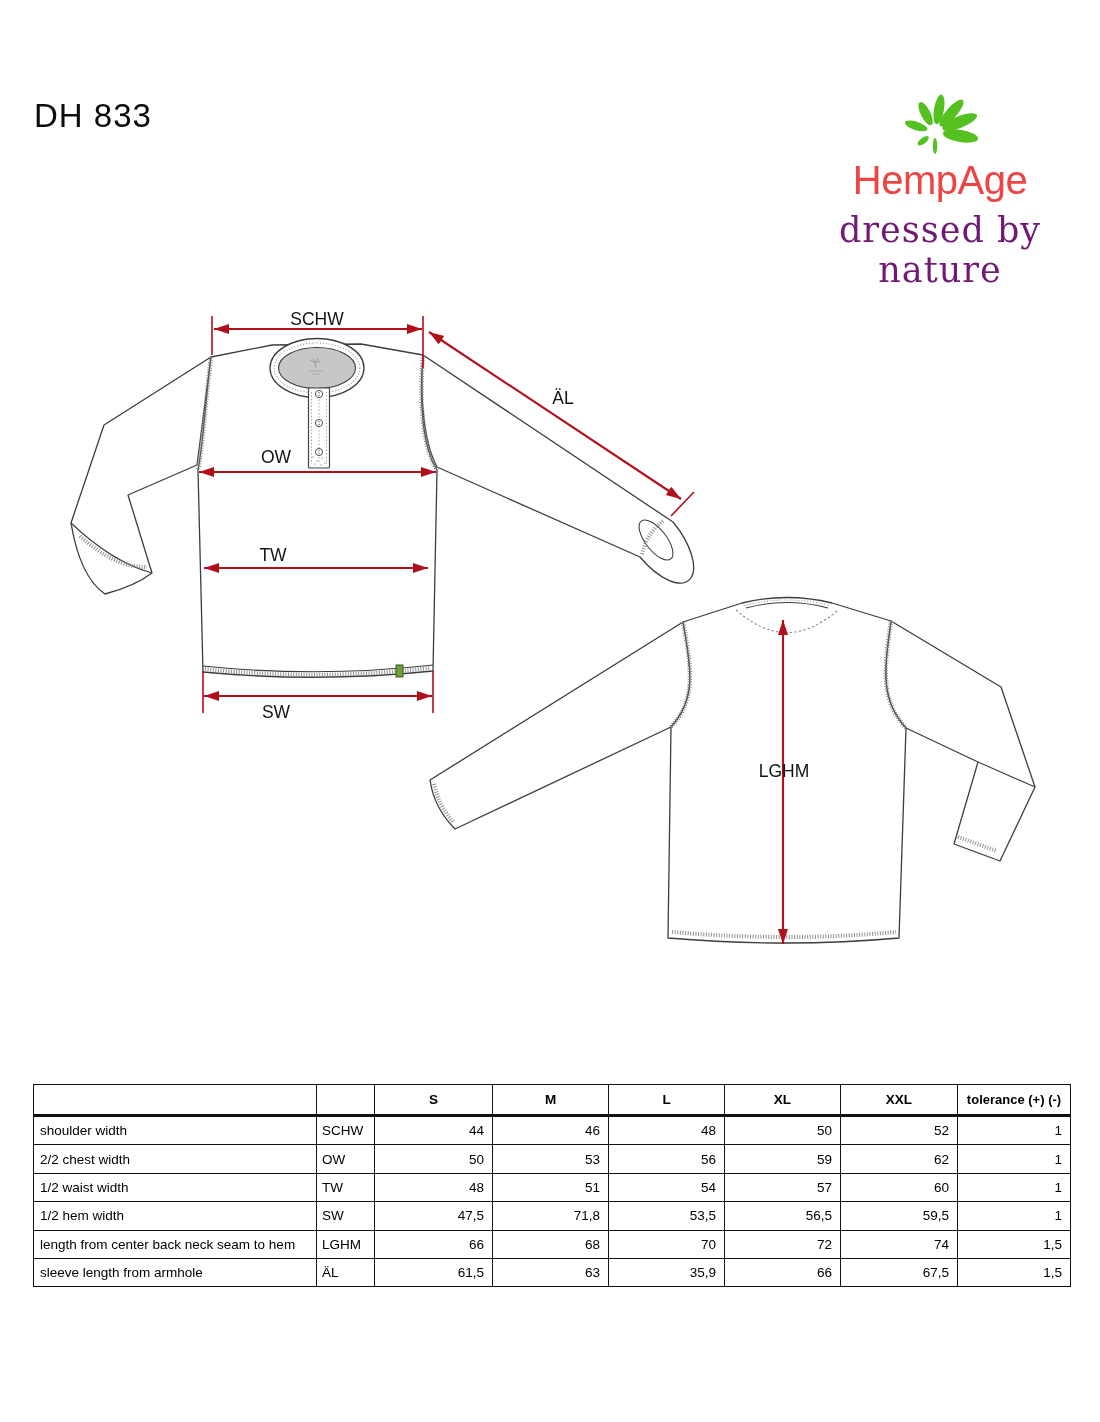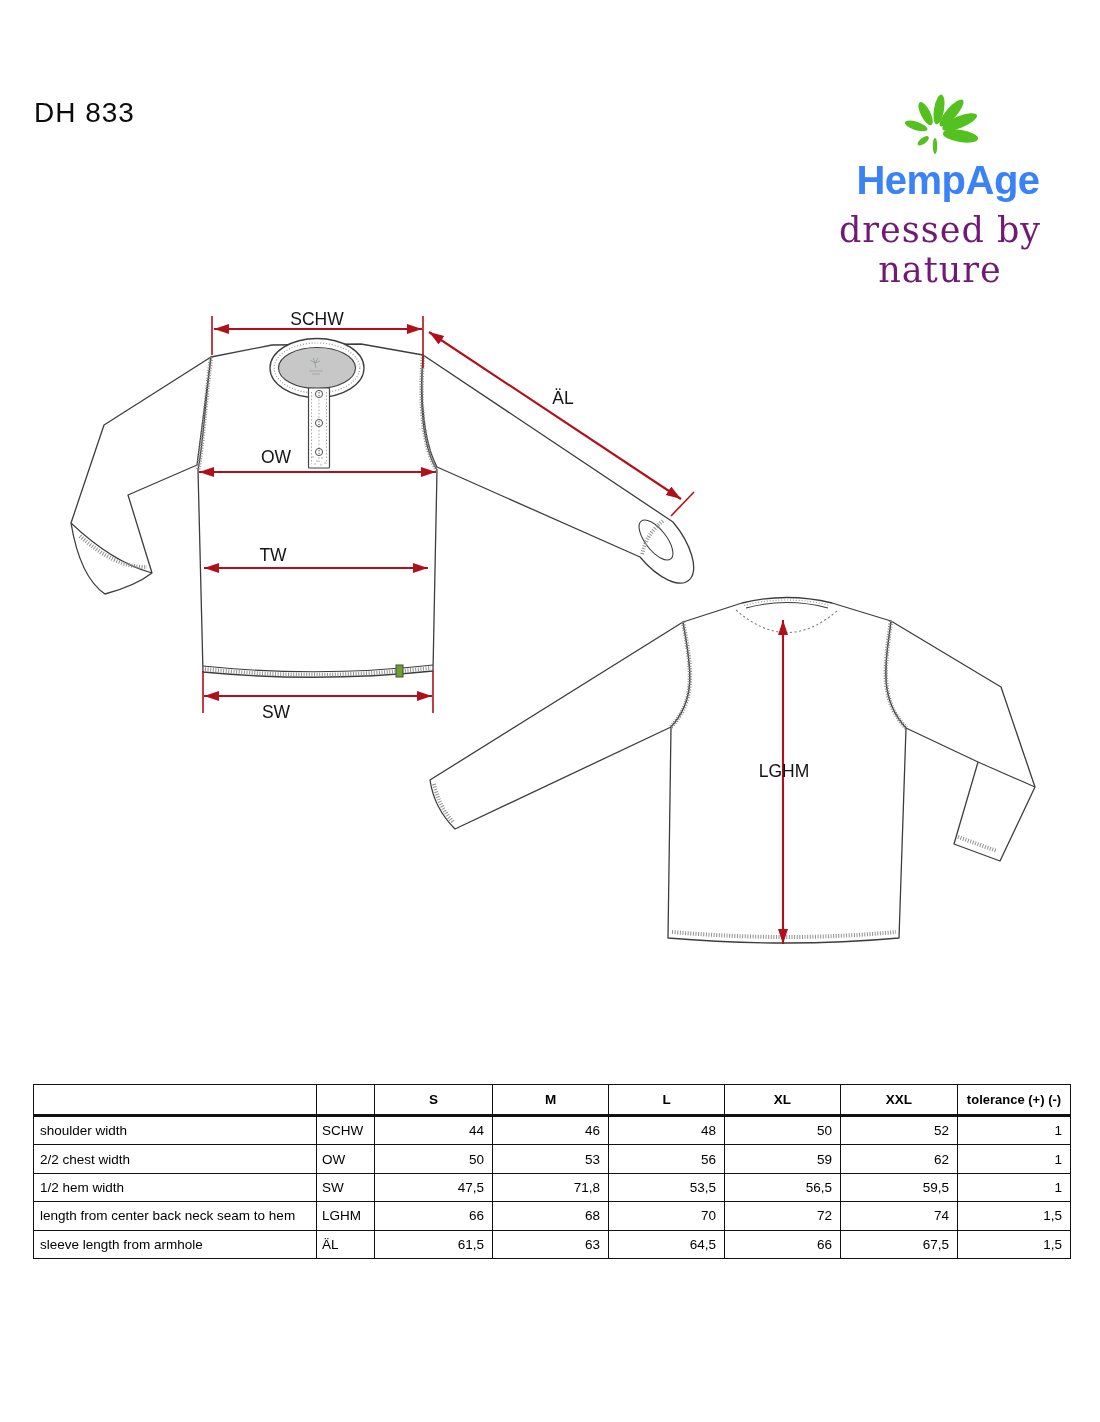--- a/index.html
+++ b/index.html
@@ -1,28 +1,28 @@
 <!DOCTYPE html>
 <html><head>
 <meta charset="utf-8">
 <style>
   html,body{margin:0;padding:0;}
   body{
     width:1100px;height:1422px;position:relative;background:#ffffff;
     font-family:"Liberation Sans", sans-serif;overflow:hidden;
   }
   .page-title{
-    position:absolute;left:34px;top:97px;font-size:28px;color:#0c0c0c;
+    position:absolute;left:34px;top:97px;font-size:33px;color:#0c0c0c;
     letter-spacing:1px;
   }
   .logo{position:absolute;left:815px;top:80px;width:250px;height:175px;}
   .leaf-svg{position:absolute;left:43px;top:4px;}
   .wordmark{
-    position:absolute;left:8px;top:78px;width:250px;text-align:center;
-    font-size:40px;font-weight:bold;color:#3b82f6;letter-spacing:-0.5px;
+    position:absolute;left:0px;top:78px;width:250px;text-align:center;
+    font-size:40px;font-weight:normal;color:#ef4444;letter-spacing:-0.5px;
   }
   .tagline{
     position:absolute;left:0px;top:130px;width:250px;text-align:center;
     font-family:"DejaVu Serif", serif;
     font-size:35px;color:#701a75;letter-spacing:1px;
   }
   .diagram{position:absolute;left:0;top:300px;}
   .garment{fill:#ffffff;stroke:#3d3d3d;stroke-width:1.3;stroke-linejoin:round;}
   .thin{fill:none;stroke:#3d3d3d;stroke-width:1.1;}
   .stipple{fill:none;stroke:#8a8a8a;stroke-width:4.5;stroke-dasharray:1 1.6;}
@@ -226,20 +226,30 @@
     <td class="desc">2/2 chest width</td>
     <td class="code">OW</td>
     <td class="num">50</td>
     <td class="num">53</td>
     <td class="num">56</td>
     <td class="num">59</td>
     <td class="num">62</td>
     <td class="num">1</td>
   </tr>
   <tr>
+    <td class="desc">1/2 waist width</td>
+    <td class="code">TW</td>
+    <td class="num">48</td>
+    <td class="num">51</td>
+    <td class="num">54</td>
+    <td class="num">57</td>
+    <td class="num">60</td>
+    <td class="num">1</td>
+  </tr>
+  <tr>
     <td class="desc">1/2 hem width</td>
     <td class="code">SW</td>
     <td class="num">47,5</td>
     <td class="num">71,8</td>
     <td class="num">53,5</td>
     <td class="num">56,5</td>
     <td class="num">59,5</td>
     <td class="num">1</td>
   </tr>
   <tr>
@@ -250,19 +260,19 @@
     <td class="num">70</td>
     <td class="num">72</td>
     <td class="num">74</td>
     <td class="num">1,5</td>
   </tr>
   <tr>
     <td class="desc">sleeve length from armhole</td>
     <td class="code">ÄL</td>
     <td class="num">61,5</td>
     <td class="num">63</td>
-    <td class="num">64,5</td>
+    <td class="num">35,9</td>
     <td class="num">66</td>
     <td class="num">67,5</td>
     <td class="num">1,5</td>
   </tr>
 </tbody>
   </table>
 
 </body></html>

